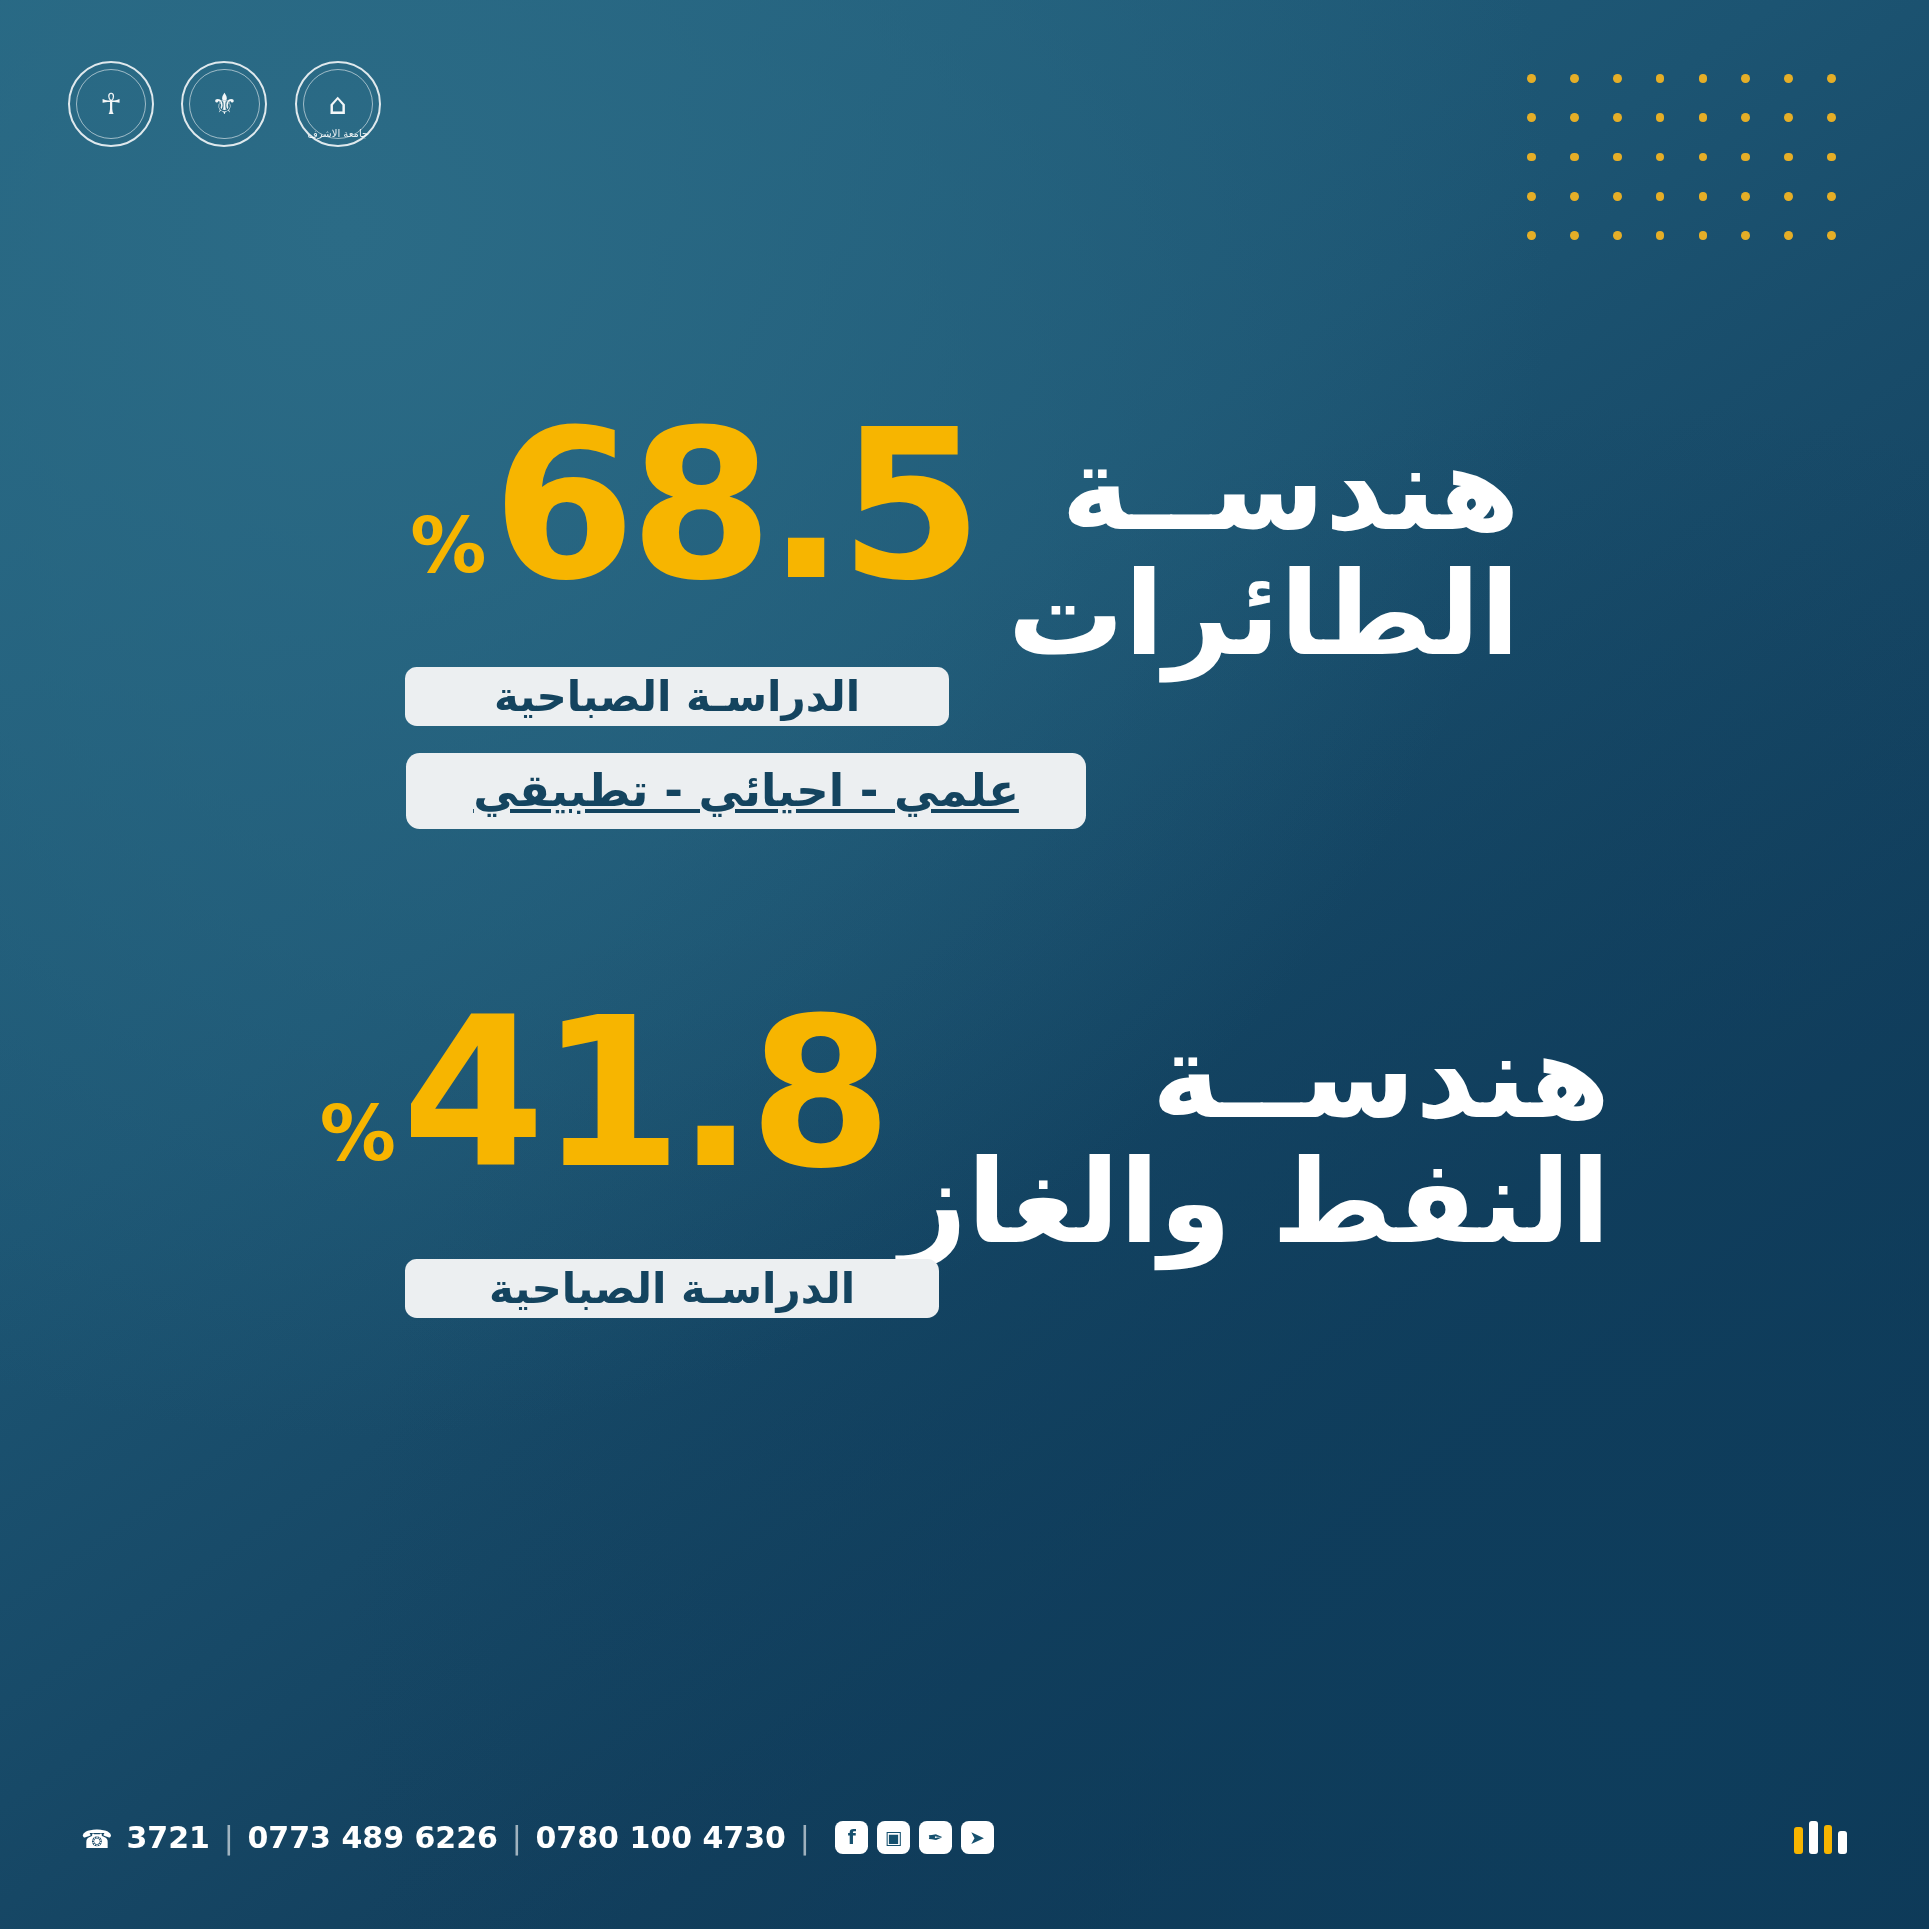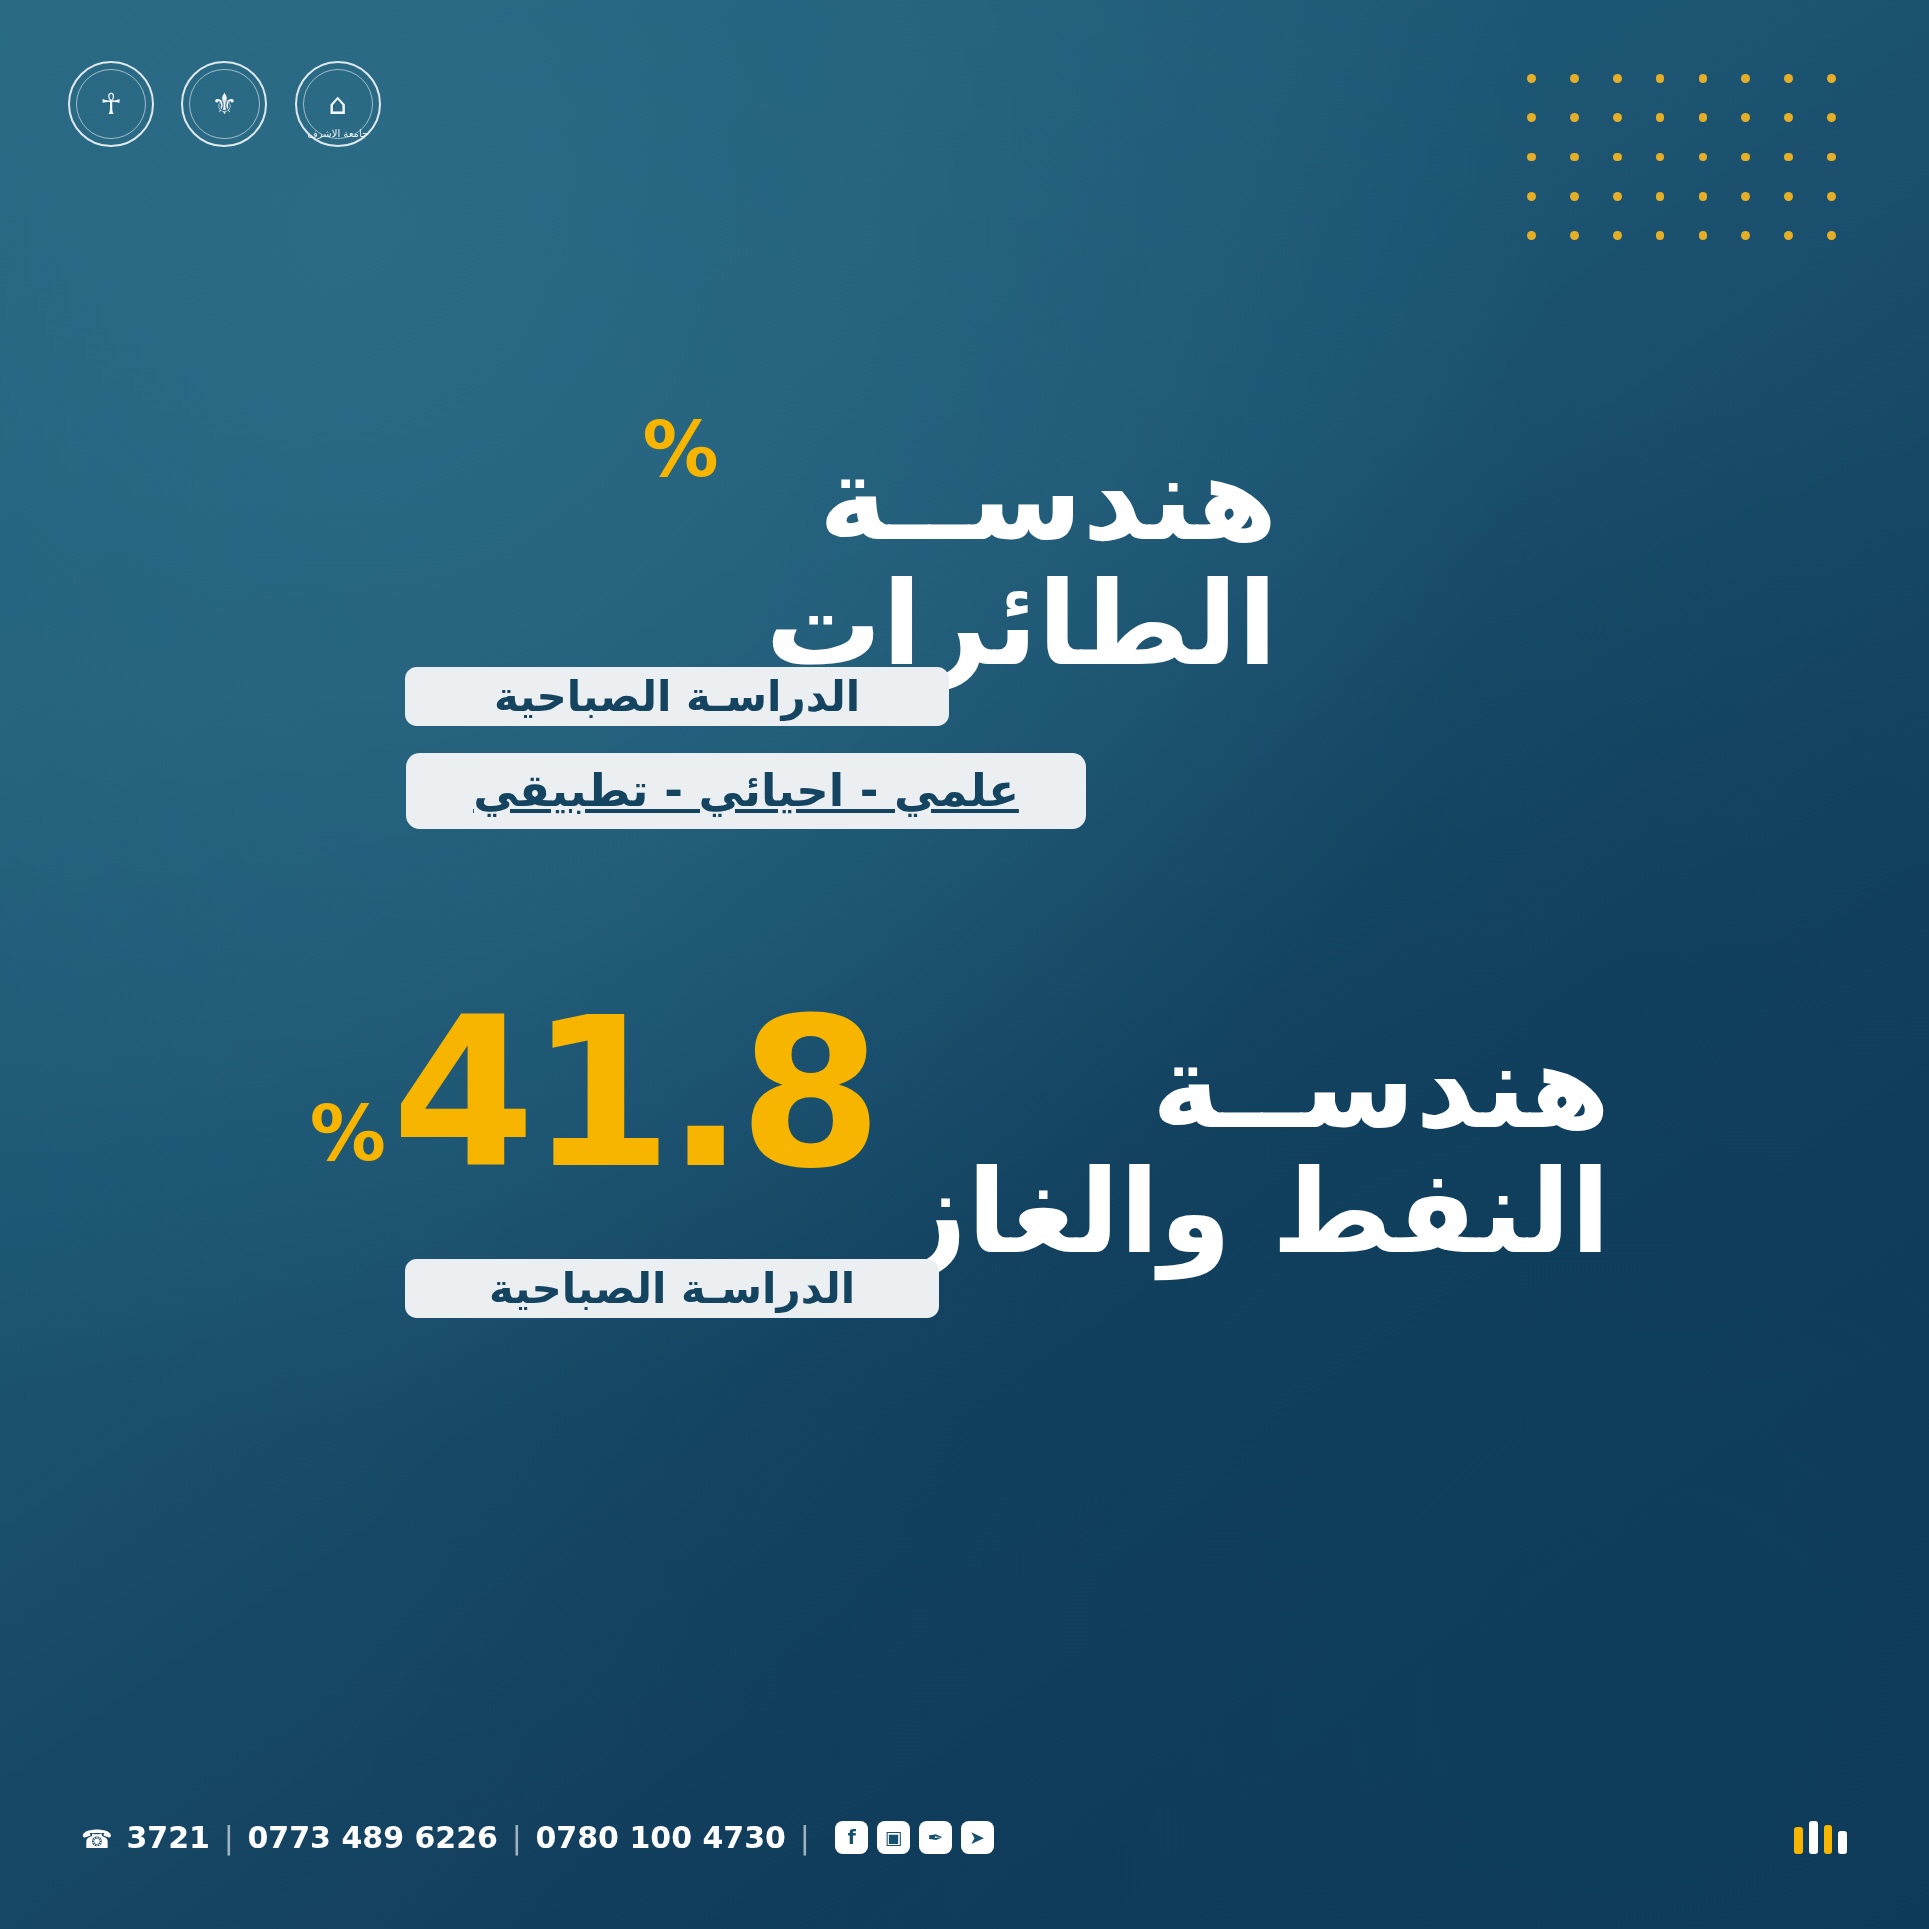--- a/index.html
+++ b/index.html
@@ -106,21 +106,21 @@
   }
 
   .title {
     color: #ffffff;
     font-size: 116px;
     font-weight: 700;
     line-height: 1.08;
     text-align: right;
     letter-spacing: -1px;
     white-space: pre-line;
-    margin: 14px;
+    margin: 4px;
     padding-top: 9.8px;
     min-width: 529px;
   }
 
   .percent-wrap {
     display: flex;
     flex-direction: row;
     align-items: flex-start;
     position: relative;
   }
@@ -330,20 +330,21 @@
       <i></i>
       <i></i>
       <i></i>
   </div>
 
   <div class="block block-1">
     <div class="headline-row">
       <h1 class="title">هندســة
 الطائرات</h1>
       <div class="percent-wrap">
+        <span class="pct-number">68.5</span>
         <span class="pct-sign">%</span>
       </div>
     </div>
   </div>
   <div class="pill pill-study b1-study">الدراسـة الصباحية</div>
   <div class="pill pill-branch b1-branch">علمي - احيائي - تطبيقي</div>
 
   <div class="block block-2">
     <div class="headline-row">
       <h1 class="title">هندســة

